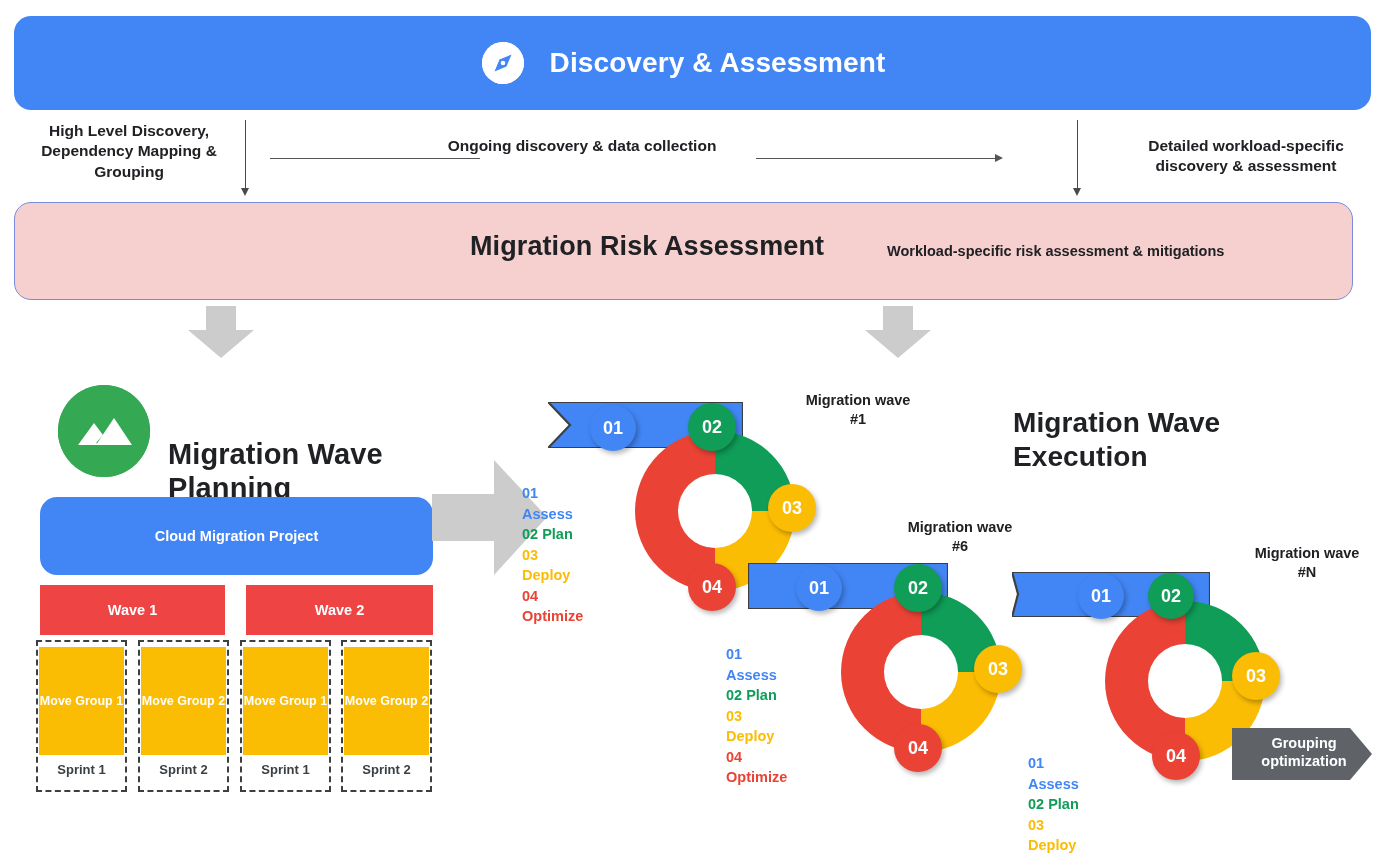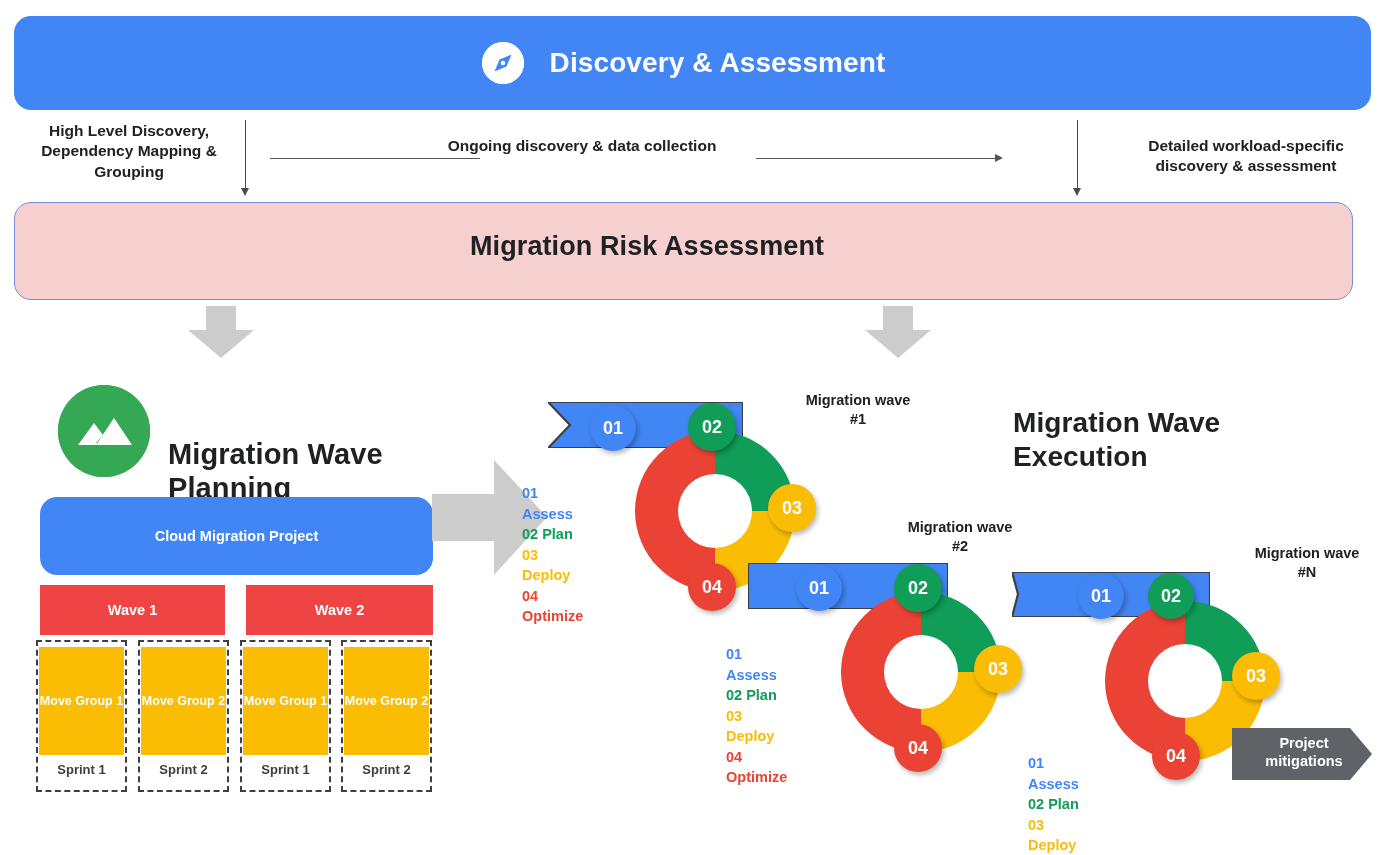--- a/index.html
+++ b/index.html
@@ -151,20 +151,21 @@
 
   <span class="hline" style="left:756px;top:44px;width:240px;"></span>
   <span class="htip" style="left:995px;top:39.5px;"></span>
 
   <span class="vline" style="left:1077px;top:6px;height:70px;"></span>
   <span class="vtip" style="left:1072.5px;top:74px;"></span>
 </div>
 
 <div class="abs" id="risk-band">
   <span id="risk-title">Migration Risk Assessment</span>
+  <span id="risk-right">Workload-specific risk assessment &amp; mitigations</span>
 </div>
 
 <span class="abs down-arrow" style="left:188px;top:306px;">
   <svg width="66" height="52" viewBox="0 0 66 52">
     <polygon points="18,0 48,0 48,24 66,24 33,52 0,24 18,24" fill="#CCCCCC"></polygon>
   </svg>
 </span>
 <span class="abs down-arrow" style="left:865px;top:306px;">
   <svg width="66" height="52" viewBox="0 0 66 52">
     <polygon points="18,0 48,0 48,24 66,24 33,52 0,24 18,24" fill="#CCCCCC"></polygon>
@@ -245,21 +246,21 @@
 
   <div class="legend" style="left:522px;top:483px;">
     <div class="l1">01 Assess</div>
     <div class="l2">02 Plan</div>
     <div class="l3">03 Deploy</div>
     <div class="l4">04 Optimize</div>
   </div>
 </div>
 
 <div class="wave-group" style="left:0;top:0;">
-  <div class="wave-label" style="left:900px;top:518px;">Migration wave #2</div>
+  <div class="wave-label" style="left:900px;top:518px;">Migration wave #6</div>
 
   <span class="ribbon" style="left:748px;top:563px;">
     <svg width="200" height="46" viewBox="0 0 200 46">
       <polygon points="0,0 200,0 200,46 0,46 0,23" fill="#4285F4" stroke="#3c4043" stroke-width="2.2"></polygon>
     </svg>
   </span>
 
   <span class="donut" style="left:812px;top:563px;">
     <svg width="218" height="218" viewBox="0 0 218 218">
       <g transform="translate(109,109)">
@@ -313,13 +314,13 @@
     <div class="l3">03 Deploy</div>
 
   </div>
 </div>
 
 <span class="abs" style="left:1232px;top:728px;z-index:5;">
   <svg width="140" height="52" viewBox="0 0 140 52">
     <polygon points="0,0 118,0 140,26 118,52 0,52" fill="#5F6368"></polygon>
   </svg>
 </span>
-<div id="project-opt-label">Project mitigations</div>
+<div id="project-opt-label">Grouping optimization</div>
 
 </body></html>

